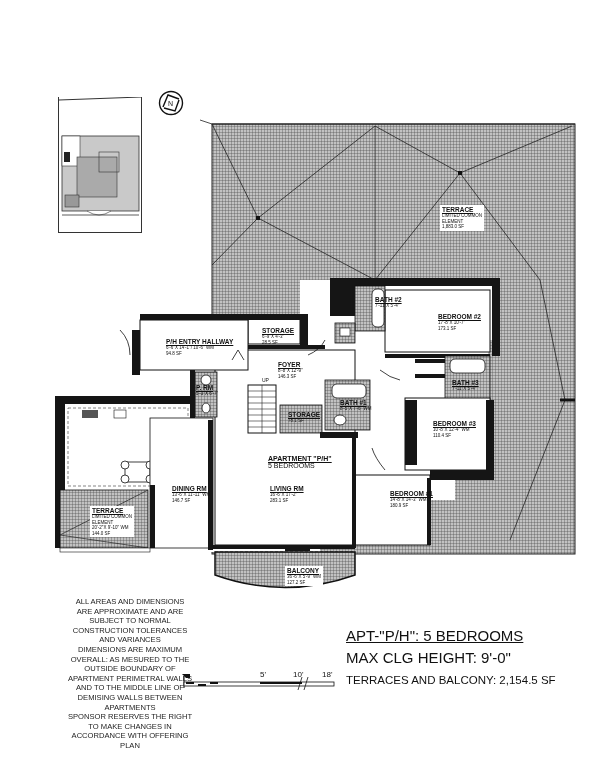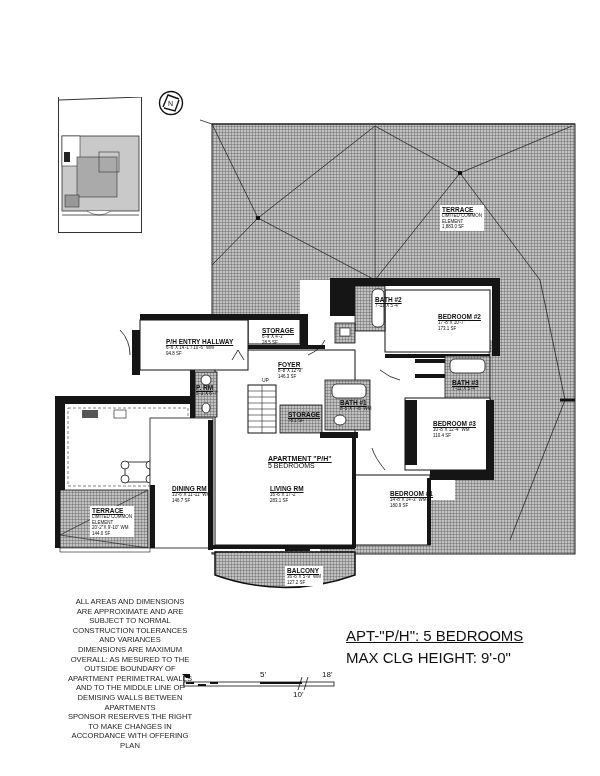--- a/index.html
+++ b/index.html
@@ -294,20 +294,21 @@
     <line x1="4" y1="6" x2="4" y2="18" stroke="#111" stroke-width="1"></line>
     <rect x="4" y="12" width="150" height="4" fill="#fff" stroke="#111" stroke-width="0.8"></rect>
     <rect x="6" y="12" width="8" height="2" fill="#111"></rect>
     <rect x="18" y="14" width="8" height="2" fill="#111"></rect>
     <rect x="30" y="12" width="8" height="2" fill="#111"></rect>
     <rect x="80" y="12" width="42" height="2" fill="#111"></rect>
     <line x1="122" y1="7" x2="118" y2="20" stroke="#111" stroke-width="0.8"></line>
     <line x1="128" y1="7" x2="124" y2="20" stroke="#111" stroke-width="0.8"></line>
   </svg>
   <span class="abs scale-lbl" style="left:80px;top:0;">5'</span>
-  <span class="abs scale-lbl" style="left:113px;top:0;margin-top:20px;">10'</span>
+  <span class="abs scale-lbl" style="left:113px;top:0;">10'</span>
   <span class="abs scale-lbl" style="left:142px;top:0;">18'</span>
 </div>
 
 <div class="abs" style="left:346px;top:625px;width:240px;">
   <div class="title title-main">APT-"P/H": 5 BEDROOMS</div>
   <div class="title">MAX CLG HEIGHT: 9'-0"</div>
+  <div class="title title-small">TERRACES AND BALCONY: 2,154.5 SF</div>
 </div>
 
 </body></html>

